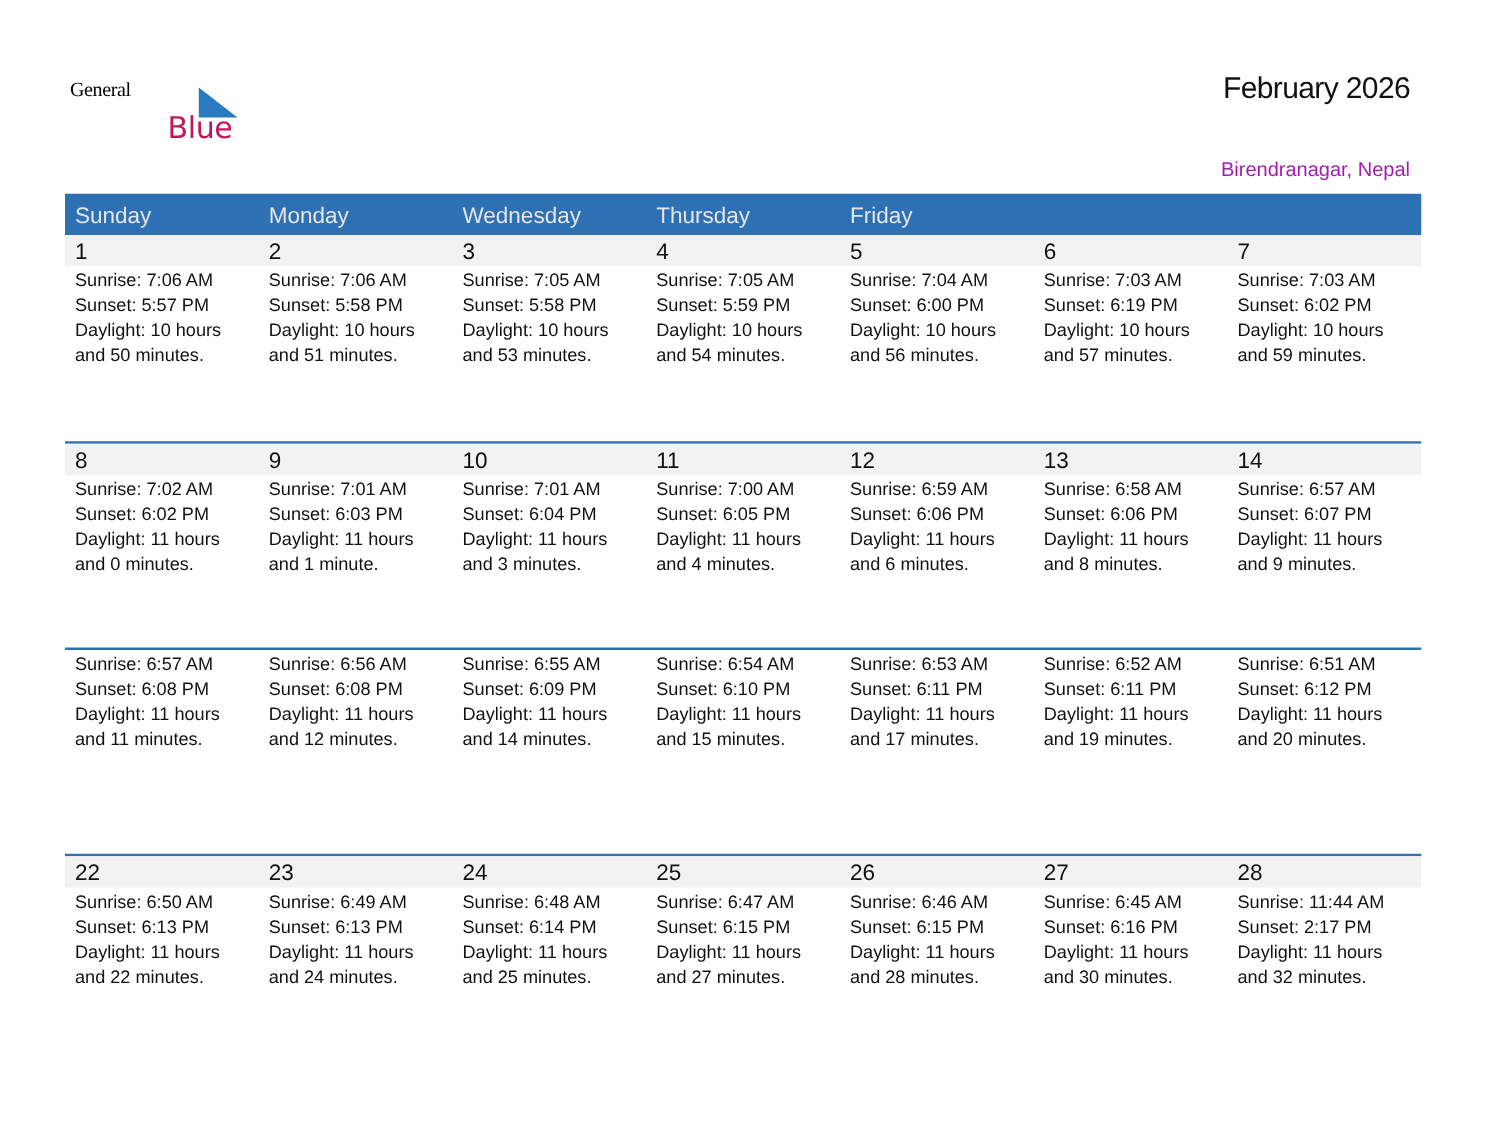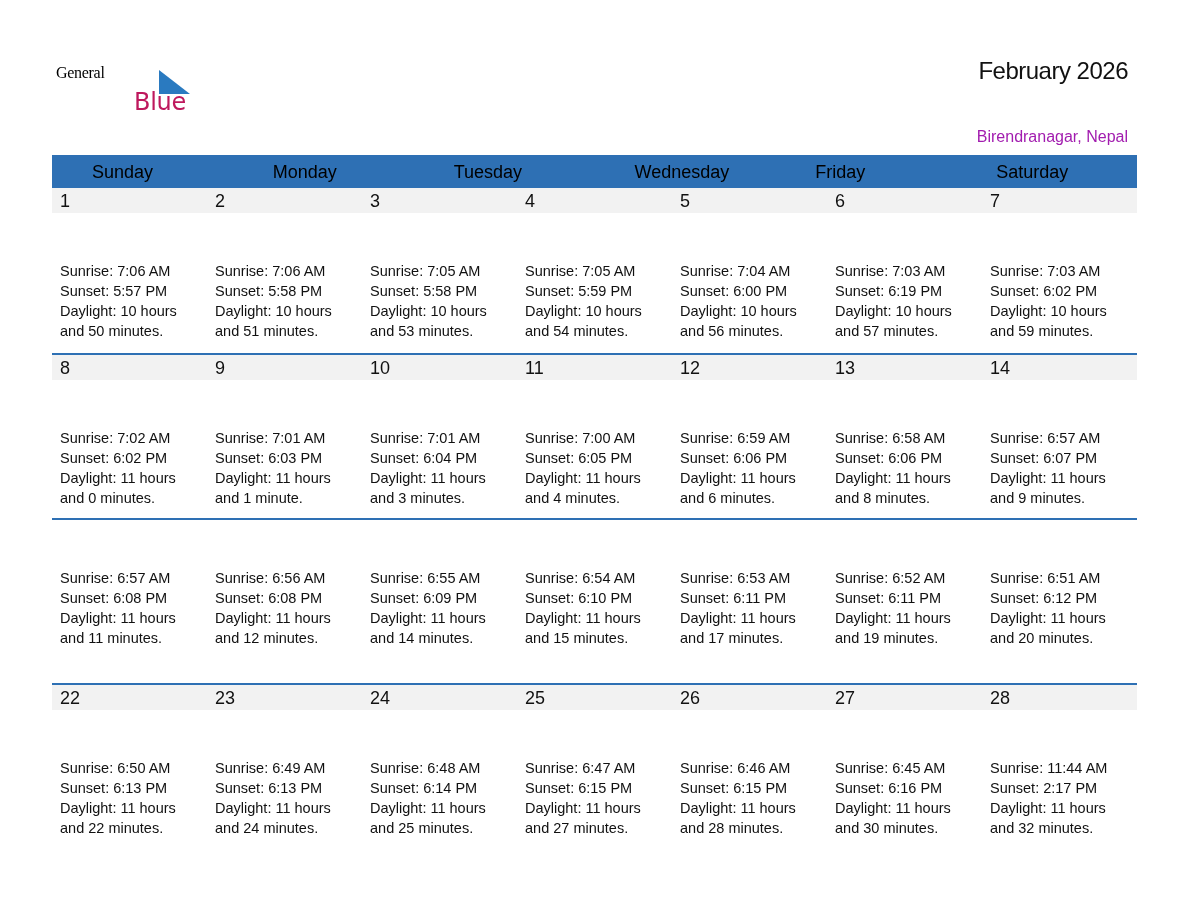--- a/index.html
+++ b/index.html
@@ -9,49 +9,48 @@
     .logo-general { position: absolute; left: 0; top: 0; font-family: Liberation Serif, serif;
                     font-size: 16px; color: #000000; letter-spacing: -0.3px; }
     .logo-blue { position: absolute; left: 78px; top: 24px; font-family: "DejaVu Sans", sans-serif;
                  font-size: 24px; color: #be185d; letter-spacing: -0.3px; text-align: right; }
     .logo-tri { position: absolute; left: 103px; top: 6px; width: 0; height: 0;
                 border-left: 31px solid transparent; border-bottom: 24px solid #2a7ac0; transform: scaleX(-1); }
     .title { position: absolute; right: 60px; top: 57px; font-size: 24px; color: #111; letter-spacing: -0.5px; }
     .subtitle { position: absolute; right: 60px; top: 118px; font-size: 16px; color: #a21caf; margin-top: 10px; }
     .cal { position: absolute; left: 52px; top: 155px; width: 1085px; }
     .head { display: flex; background: #2e70b4; height: 33px; }
-    .head div { width: 155px; color: #000000; font-size: 18px; line-height: 34px; padding-left: 8px; box-sizing: border-box; margin-left: 32px; }
+    .head div { width: 155px; color: #e5e5e5; font-size: 18px; line-height: 34px; padding-left: 8px; box-sizing: border-box; }
     .week { height: 165px; border-top: 2px solid #2e70b4; box-sizing: border-box; }
     .week.first { border-top: none; height: 165px; }
     .row-dates { display: flex; background: #f2f2f2; height: 25px; }
     .row-dates div { width: 155px; font-size: 18px; line-height: 26px; padding-left: 8px; box-sizing: border-box; color: #111; }
-    .row-info { display: flex; margin-top: 46px; }
+    .row-info { display: flex; }
     .cell { width: 155px; padding-left: 8px; box-sizing: border-box; font-size: 14.5px; line-height: 20px; color: #111; padding-top: 2px; }
     .cell div { white-space: nowrap; }
   </style>
 </head>
 <body>
 
 <div class="logo">
   <span class="logo-general">General</span>
   <span class="logo-tri"></span>
   <span class="logo-blue">Blue</span>
 </div>
 
 <div class="title">February 2026</div>
 <div class="subtitle">Birendranagar, Nepal</div>
 
 <div class="cal">
   <div class="head">
     <div>Sunday</div>
     <div>Monday</div>
-    <div>Tuesday</div>
     <div>Wednesday</div>
+    <div>Thursday</div>
     <div>Friday</div>
-    <div>Saturday</div>
   </div>
   <div id="weeks-container">
       <div class="week first">
         <div class="row-dates">
           <div>1</div>
           <div>2</div>
           <div>3</div>
           <div>4</div>
           <div>5</div>
           <div>6</div>

